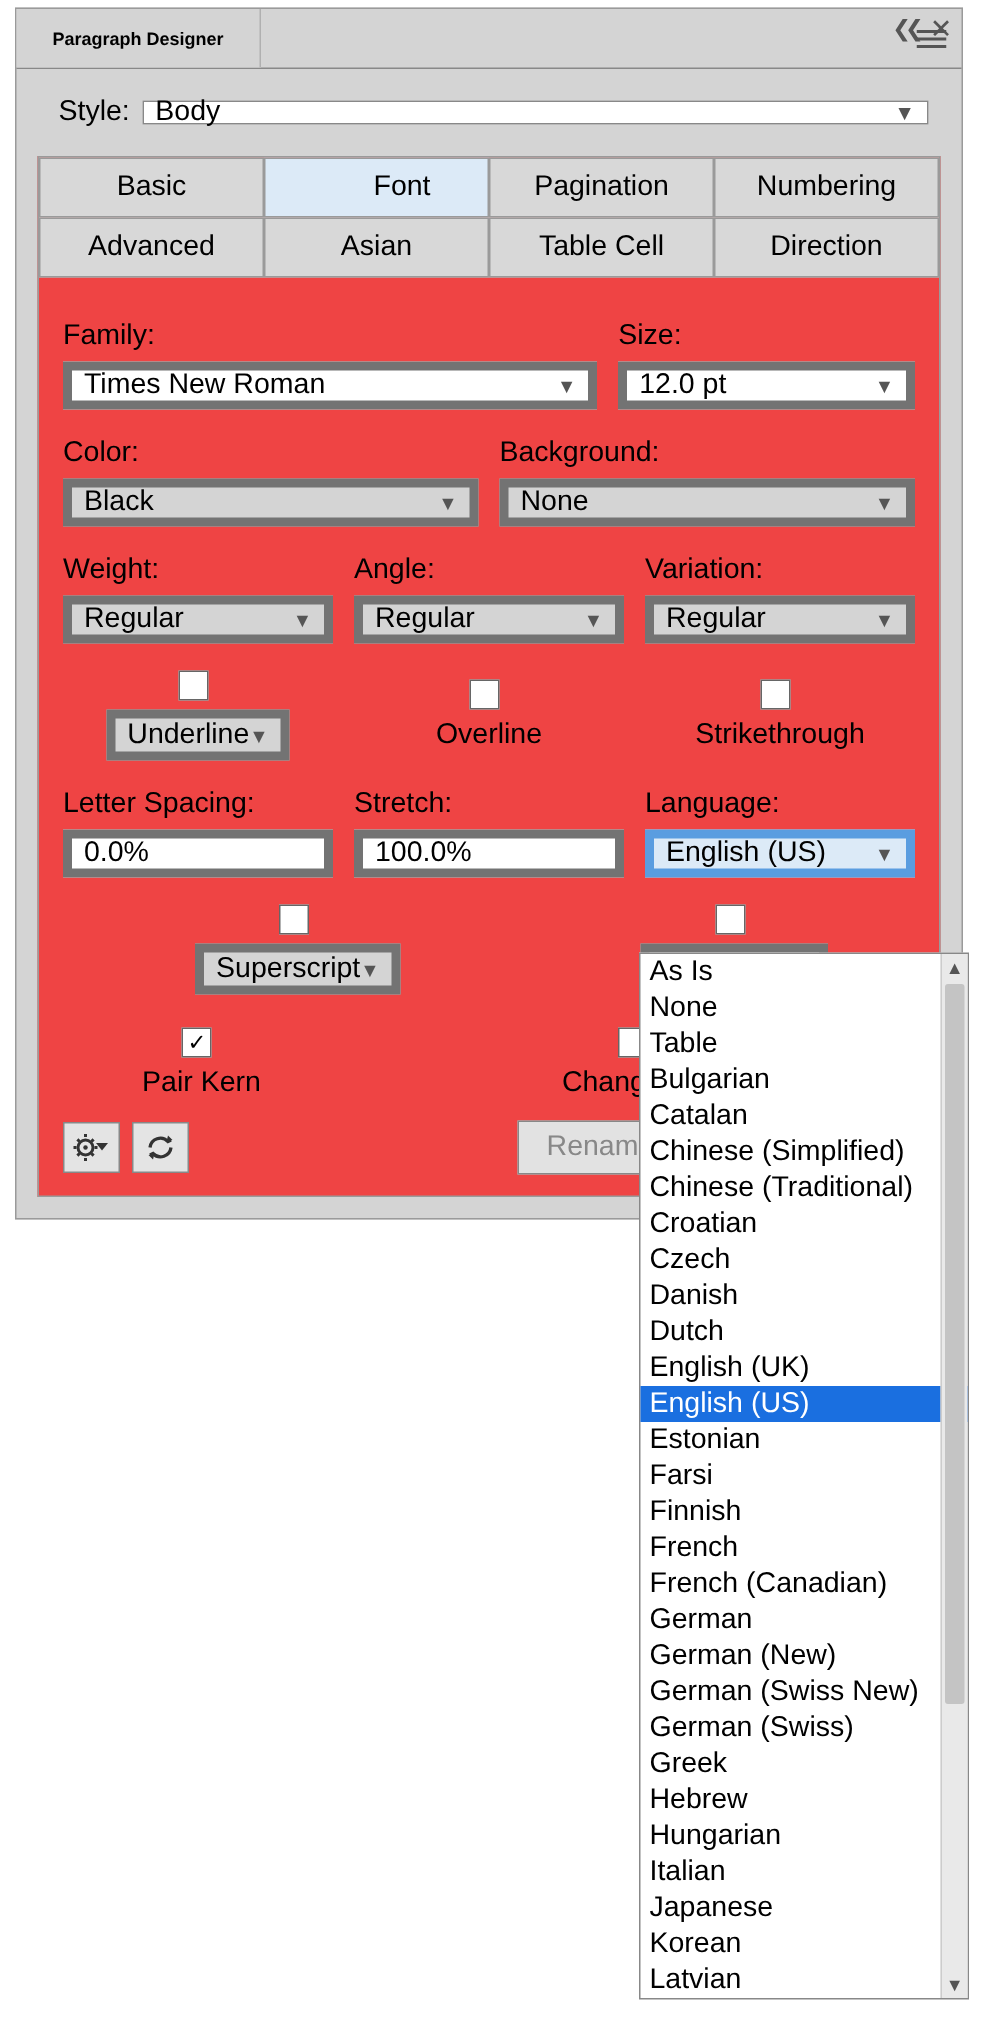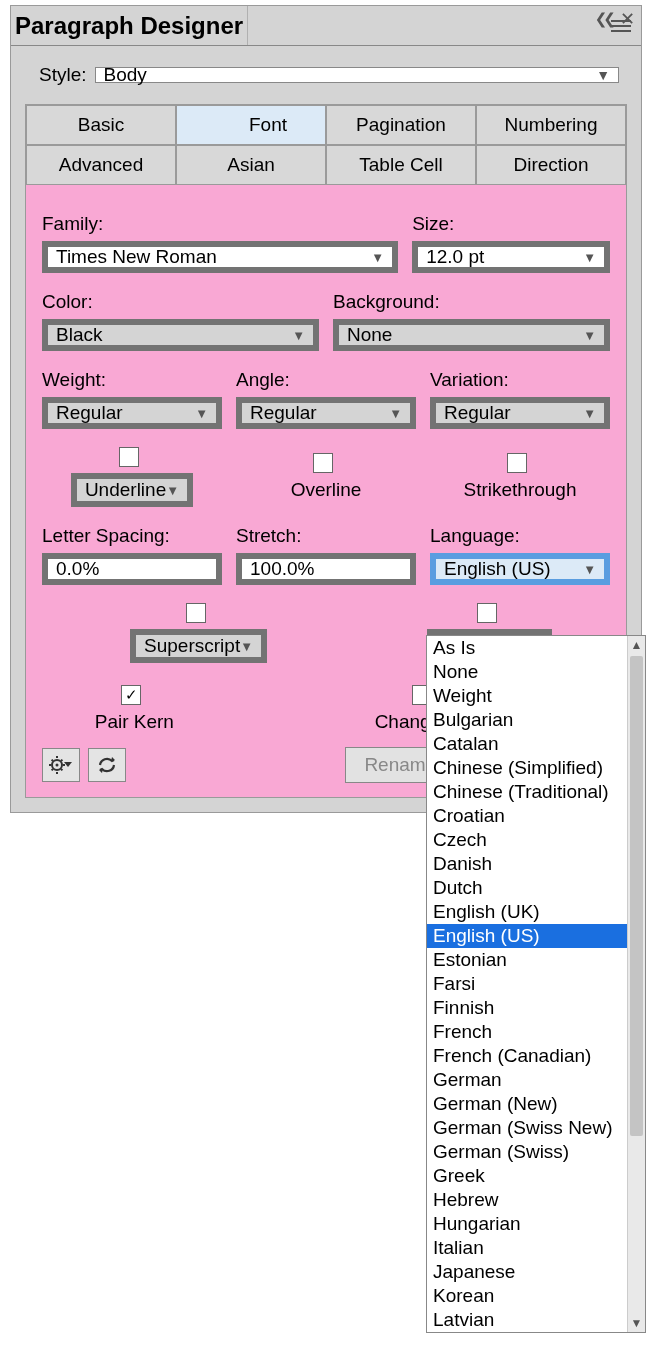--- a/index.html
+++ b/index.html
@@ -1,26 +1,26 @@
 <!DOCTYPE html>
 <html><head>
 <meta charset="utf-8">
 <style>
   * { box-sizing: border-box; font-family: Arial, Helvetica, sans-serif; }
   body { margin: 0; background: #ffffff; width: 654px; height: 1361px; font-size: 19px; color: #000; }
   .panel { width: 632px; margin: 5px 0 0 10px; background: #d4d4d4; border: 1px solid #9a9a9a; position: relative; }
   .titlebar-controls { position: absolute; right: 6px; top: 2px; display: flex; gap: 8px; align-items: center; color: #555; }
   .titlebar-controls span { cursor: default; }
   .tab-header { display: flex; align-items: center; height: 40px; border-bottom: 1px solid #888; }
-  .tab { padding: 8px 4px; font-weight: bold; font-size: 24px; background: #d4d4d4; border-right: 1px solid #b0b0b0; height: 100%; display:flex; align-items:center;}
+  .tab { padding: 8px 24px; font-weight: bold; font-size: 12px; background: #d4d4d4; border-right: 1px solid #b0b0b0; height: 100%; display:flex; align-items:center;}
   .menu-icon { margin-left: auto; margin-right: 10px; color: #555; }
   .style-row { display:flex; align-items:center; padding: 18px 22px 18px 28px; gap: 8px; }
   .style-combo { flex:1; background:#fff; border:1px solid #888; height:16px; display:flex; align-items:center; padding:0 8px; position:relative;}
   .style-combo .chev { margin-left:auto; color:#555; font-size: 14px;}
-  .inner { margin: 0 14px 14px 14px; background:#f9a8d4; border:1px solid #9a9a9a; padding: 0 0 14px 0;}
+  .inner { margin: 0 14px 14px 14px; background:#ef4444; border:1px solid #9a9a9a; padding: 0 0 14px 0;}
   .tabgrid { display:grid; grid-template-columns: repeat(4,1fr); }
   .tabcell { text-align:center; padding:8px 0; border:1px solid #9a9a9a; background:#d8d8d8; cursor:default;}
   .tabcell.active { background:#dceaf7;padding-left:34px;}
   .content { padding: 10px 16px 0 16px; }
   .row { display:flex; gap:14px; margin-top: 18px; }
   .col { flex:1; display:flex; flex-direction:column; gap:6px;}
   .lbl { font-size:19px;}
   .combo, .txt { background:#fff; border:6px solid #737373; height:32px; display:flex; align-items:center; padding:0 8px; position:relative; font-size:19px;}
   .combo.grey { background:#d4d4d4;}
   .combo .chev, .txt .chev { margin-left:auto; color:#555; font-size:13px;}
@@ -232,21 +232,21 @@
 </div>
 
 <div class="dropdown-pop" id="lang-list">
   <div class="scroll-track">
     <div class="scroll-arrow" style="top:0">▲</div>
     <div class="scroll-thumb"></div>
     <div class="scroll-arrow" style="bottom:0">▼</div>
   </div>
 <div class="item">As Is</div>
     <div class="item">None</div>
-    <div class="item">Weight</div>
+    <div class="item">Table</div>
     <div class="item">Bulgarian</div>
     <div class="item">Catalan</div>
     <div class="item">Chinese (Simplified)</div>
     <div class="item">Chinese (Traditional)</div>
     <div class="item">Croatian</div>
     <div class="item">Czech</div>
     <div class="item">Danish</div>
     <div class="item">Dutch</div>
     <div class="item">English (UK)</div>
     <div class="item sel">English (US)</div>

